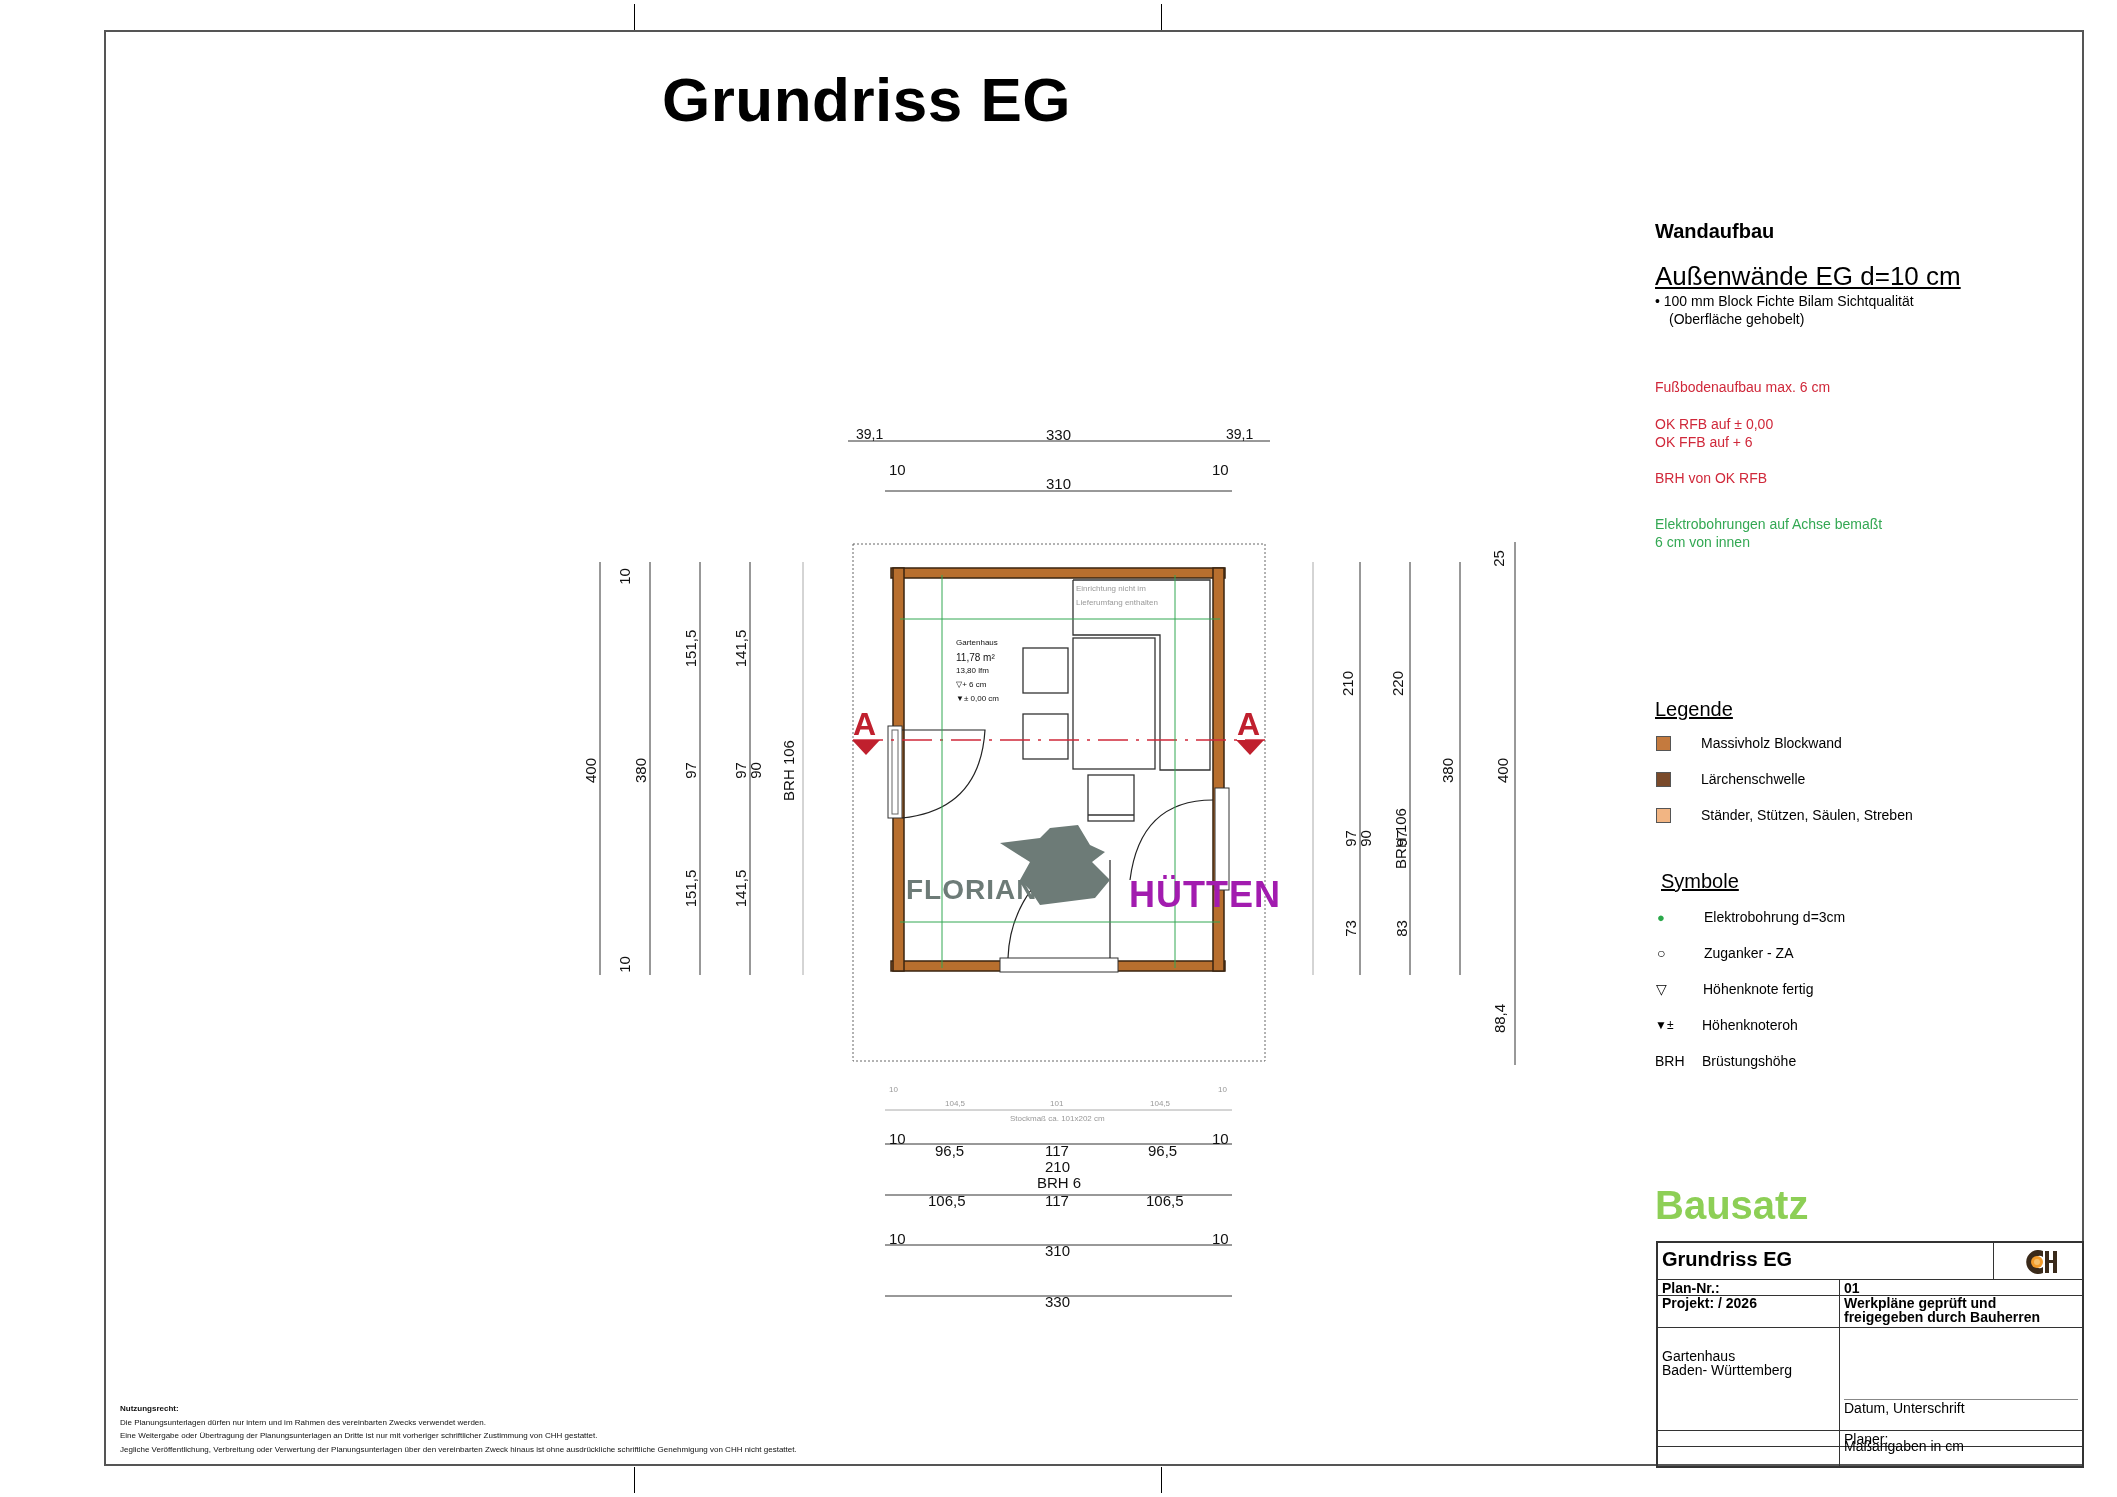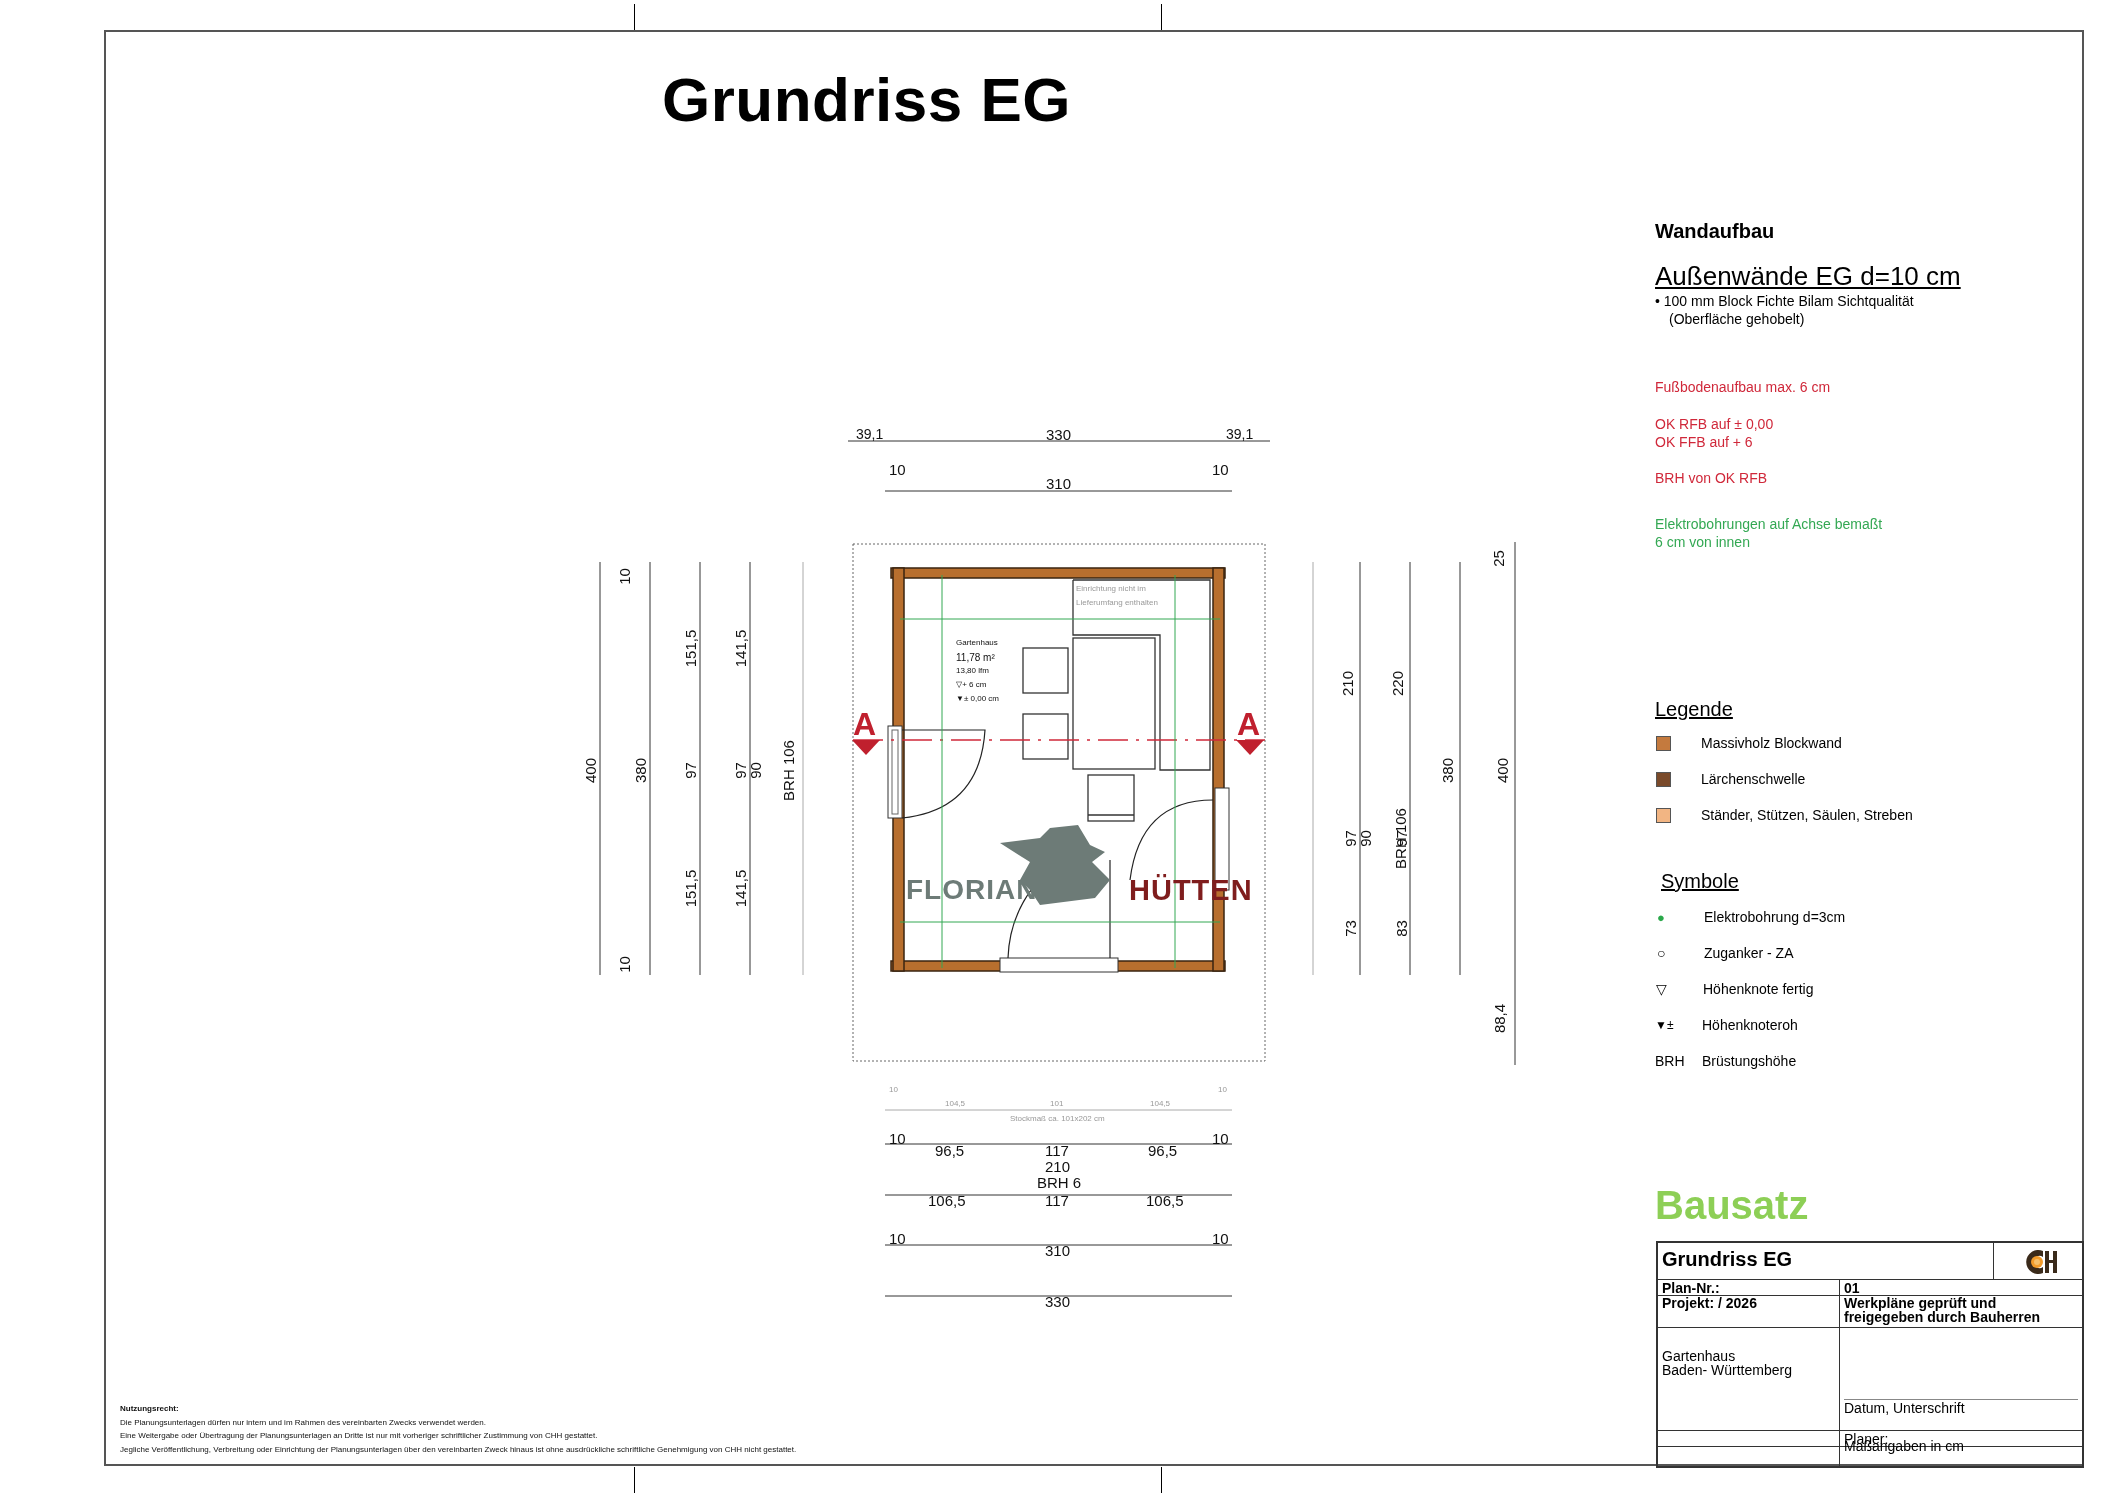--- a/index.html
+++ b/index.html
@@ -133,21 +133,21 @@
   </div>
   <div class="r" style="top:193px;height:20px;border-bottom:none">
     <span class="c2" style="top:2px">Maßangaben in cm</span>
   </div>
 </div>
 
 <div class="usage">
   <div style="font-weight:bold">Nutzungsrecht:</div>
   <div>Die Planungsunterlagen dürfen nur intern und im Rahmen des vereinbarten Zwecks verwendet werden.</div>
   <div>Eine Weitergabe oder Übertragung der Planungsunterlagen an Dritte ist nur mit vorheriger schriftlicher Zustimmung von CHH gestattet.</div>
-  <div>Jegliche Veröffentlichung, Verbreitung oder Einrichtung der Planungsunterlagen über den vereinbarten Zweck hinaus ist ohne ausdrückliche schriftliche Genehmigung von CHH nicht gestattet.</div>
+  <div>Jegliche Veröffentlichung, Verbreitung oder Verwertung der Planungsunterlagen über den vereinbarten Zweck hinaus ist ohne ausdrückliche schriftliche Genehmigung von CHH nicht gestattet.</div>
 </div>
 
 <svg width="2117" height="1497">
 
   <rect x="853" y="544" width="412" height="517" fill="none" stroke="#666" stroke-width="1" stroke-dasharray="2,2"></rect>
 
   <g fill="#b86f2e" stroke="#3a2410" stroke-width="1.5">
     <rect x="891" y="568" width="334" height="10"></rect>
     <rect x="891" y="961" width="334" height="10"></rect>
     <rect x="893" y="568" width="11" height="403"></rect>
@@ -212,21 +212,21 @@
 <div class="dim" style="left:956px;top:638px;font-size:8px">Gartenhaus</div>
 <div class="dim" style="left:956px;top:652px;font-size:10px">11,78 m²</div>
 <div class="dim" style="left:956px;top:666px;font-size:8px">13,80 lfm</div>
 <div class="dim" style="left:956px;top:680px;font-size:8px"><span>▽</span><span>+ 6 cm</span></div>
 <div class="dim" style="left:956px;top:694px;font-size:8px"><span>▼</span><span>± 0,00 cm</span></div>
 <div class="dimg" style="left:1076px;top:584px;color:#999">Einrichtung nicht im</div>
 <div class="dimg" style="left:1076px;top:598px;color:#999">Lieferumfang enthalten</div>
 <div class="dim" style="left:853px;top:706px;font-size:32px;font-weight:bold;color:#c0202e">A</div>
 <div class="dim" style="left:1237px;top:706px;font-size:32px;font-weight:bold;color:#c0202e">A</div>
 <div class="dim" style="left:906px;top:874px;font-size:28px;font-weight:bold;color:#6d7b77;letter-spacing:1px">FLORIANS</div>
-<div class="dim" style="left:1129px;top:874px;font-size:29px;font-weight:bold;color:#7f1d1d;letter-spacing:1px">HÜTTEN</div>
+<div class="dim" style="left:1129px;top:874px;font-size:36px;font-weight:bold;color:#a21caf;letter-spacing:1px">HÜTTEN</div>
 <svg width="2117" height="1497" style="pointer-events:none">
   <path d="M1000 843 L1040 838 L1050 828 L1078 825 L1090 845 L1105 852 L1092 862 L1110 880 L1095 898 L1040 905 L1030 890 L1020 880 L1030 862 Z" fill="#6d7b77"></path>
 </svg>
 
 <div class="dim" style="left:856px;top:426px;font-size:14px">39,1</div>
 <div class="dim" style="left:1046px;top:426px">330</div>
 <div class="dim" style="left:1226px;top:426px;font-size:14px">39,1</div>
 <div class="dim" style="left:889px;top:461px">10</div>
 <div class="dim" style="left:1046px;top:475px">310</div>
 <div class="dim" style="left:1212px;top:461px">10</div>

